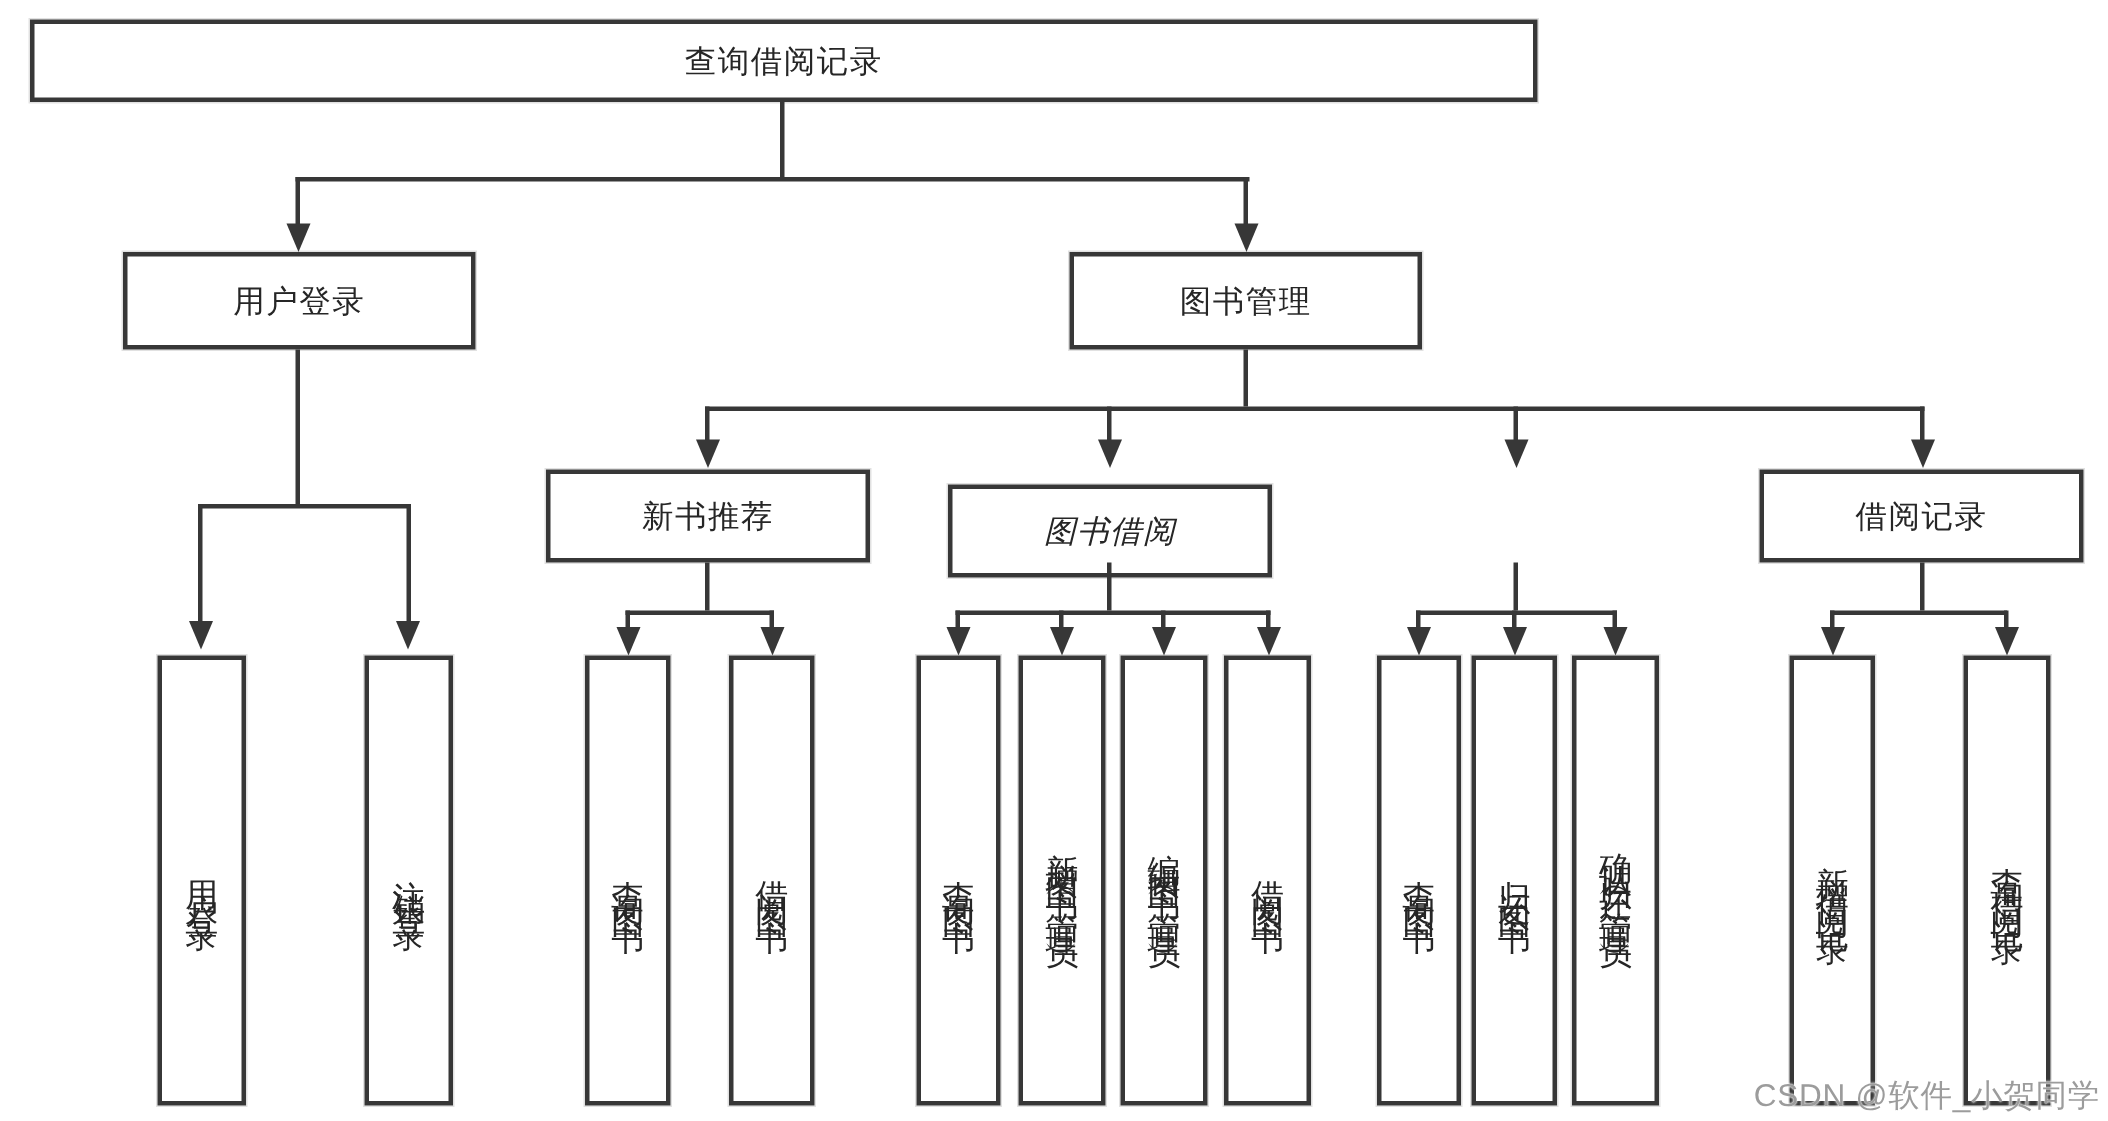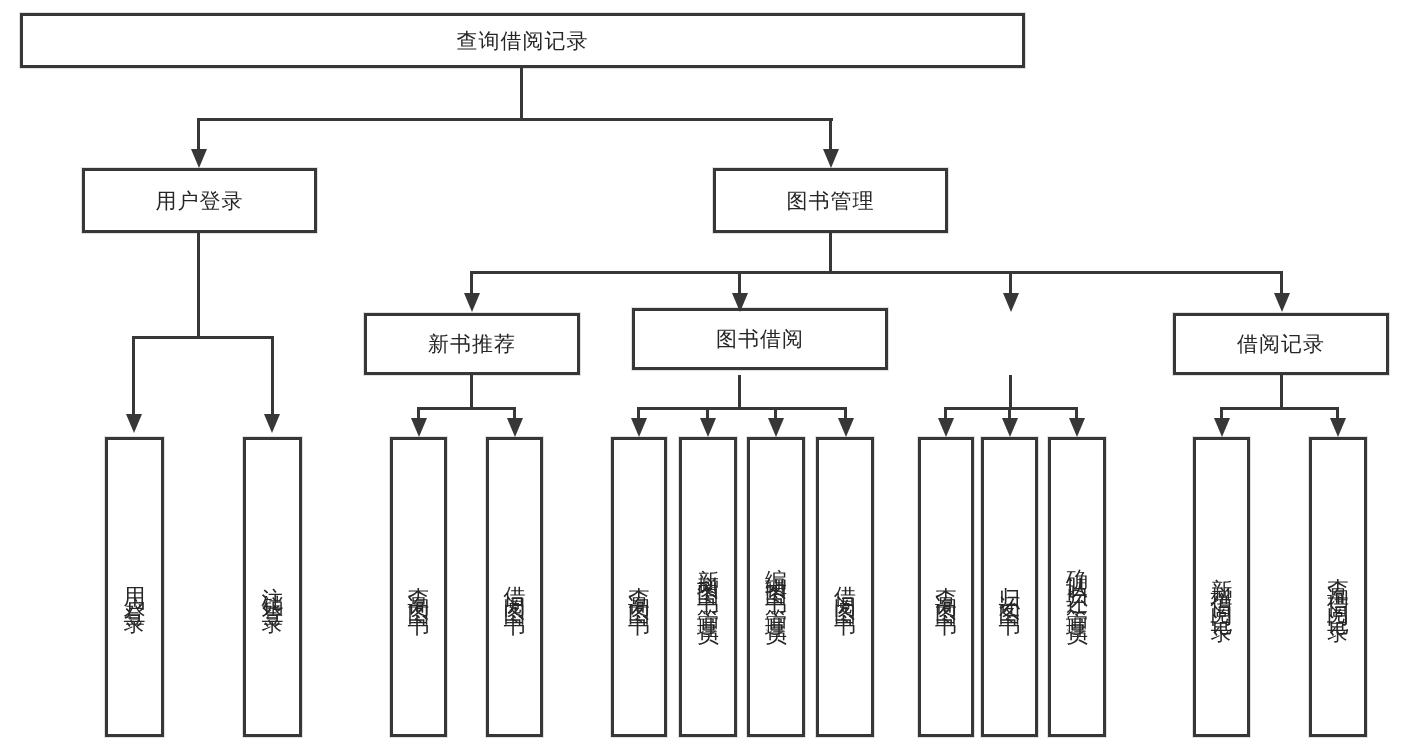--- a/index.html
+++ b/index.html
@@ -53,21 +53,21 @@
     font-size:21px;
     letter-spacing:0.5px;
     text-shadow:0 0 2px #ffffff, 0 0 1px #ffffff;
     pointer-events:none;
   }
   
   #n-root      {left:20px;  top:13px;  width:1005px; height:55px;}
   #n-userlogin {left:82px;  top:168px; width:235px;  height:65px;}
   #n-bookmgmt  {left:713px; top:168px; width:235px;  height:65px;}
   #n-newbook   {left:364px; top:313px; width:216px;  height:62px;}
-  #n-borrow    {left:632px; top:308px; width:256px;  height:62px;}
+  #n-borrow    {left:632px; top:323px; width:216px;  height:62px;font-style:italic;}
   #n-current   {left:903px; top:313px; width:216px;  height:62px;}
   #n-record    {left:1173px;top:313px; width:216px;  height:62px;}
   .leaf{top:437px;height:300px;}
   #l-ul1{left:105px; width:59px;}
   #l-ul2{left:243px; width:59px;}
   #l-nb1{left:390px; width:57px;}
   #l-nb2{left:486px; width:57px;}
   #l-bb1{left:611px; width:56px;}
   #l-bb2{left:679px; width:58px;}
   #l-bb3{left:747px; width:58px;}
@@ -200,13 +200,14 @@
   <div class="line" style="left:1075px;top:407px;width:3px;height:13px;"></div>
   <div class="ahead" style="left:1069px;top:418px;"></div>
 
   <div class="line" style="left:1280px;top:375px;width:3px;height:32px;"></div>
   <div class="line" style="left:1220px;top:407px;width:118px;height:3px;"></div>
   <div class="line" style="left:1220px;top:407px;width:3px;height:13px;"></div>
   <div class="ahead" style="left:1214px;top:418px;"></div>
   <div class="line" style="left:1336px;top:407px;width:3px;height:13px;"></div>
   <div class="ahead" style="left:1330px;top:418px;"></div>
 
+  <div class="watermark">CSDN @软件_小贺同学</div>
 </div>
 
 </body></html>

